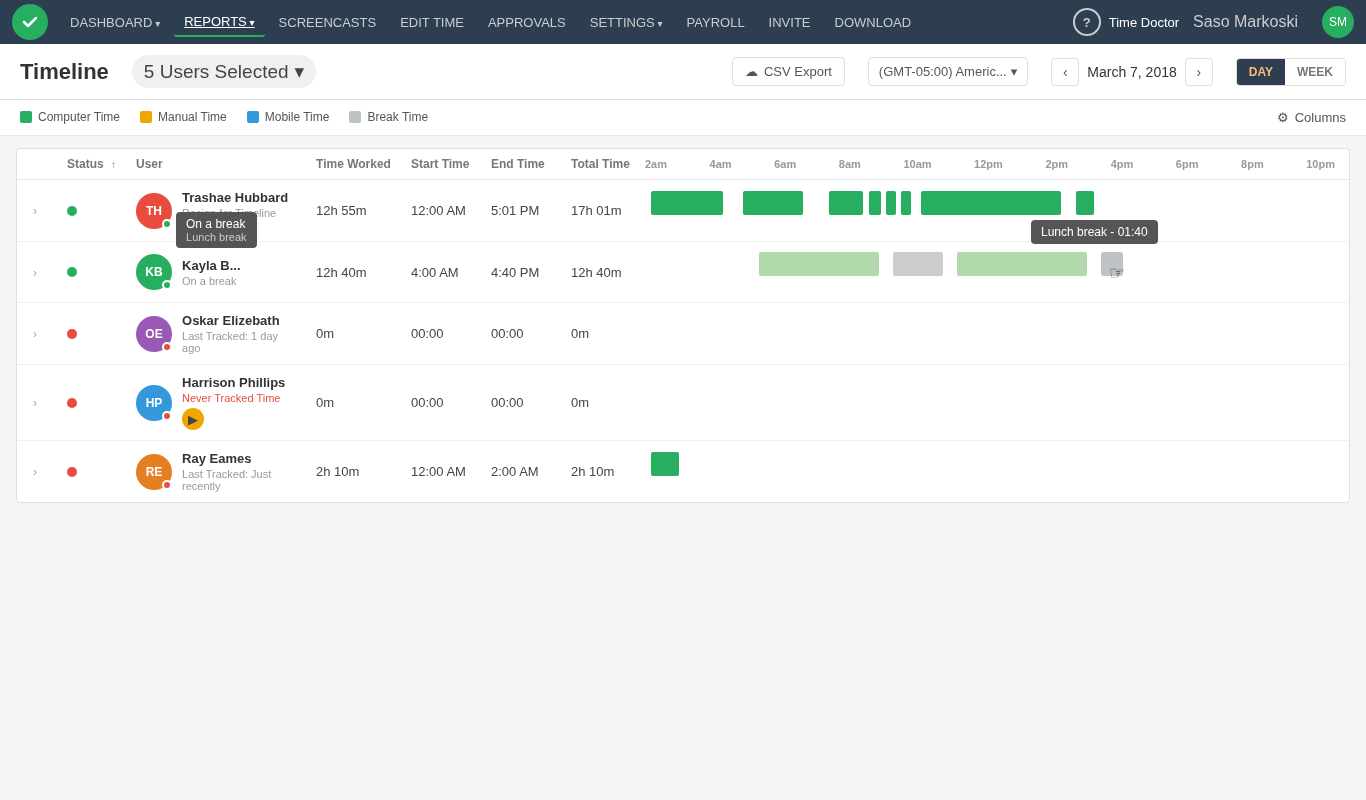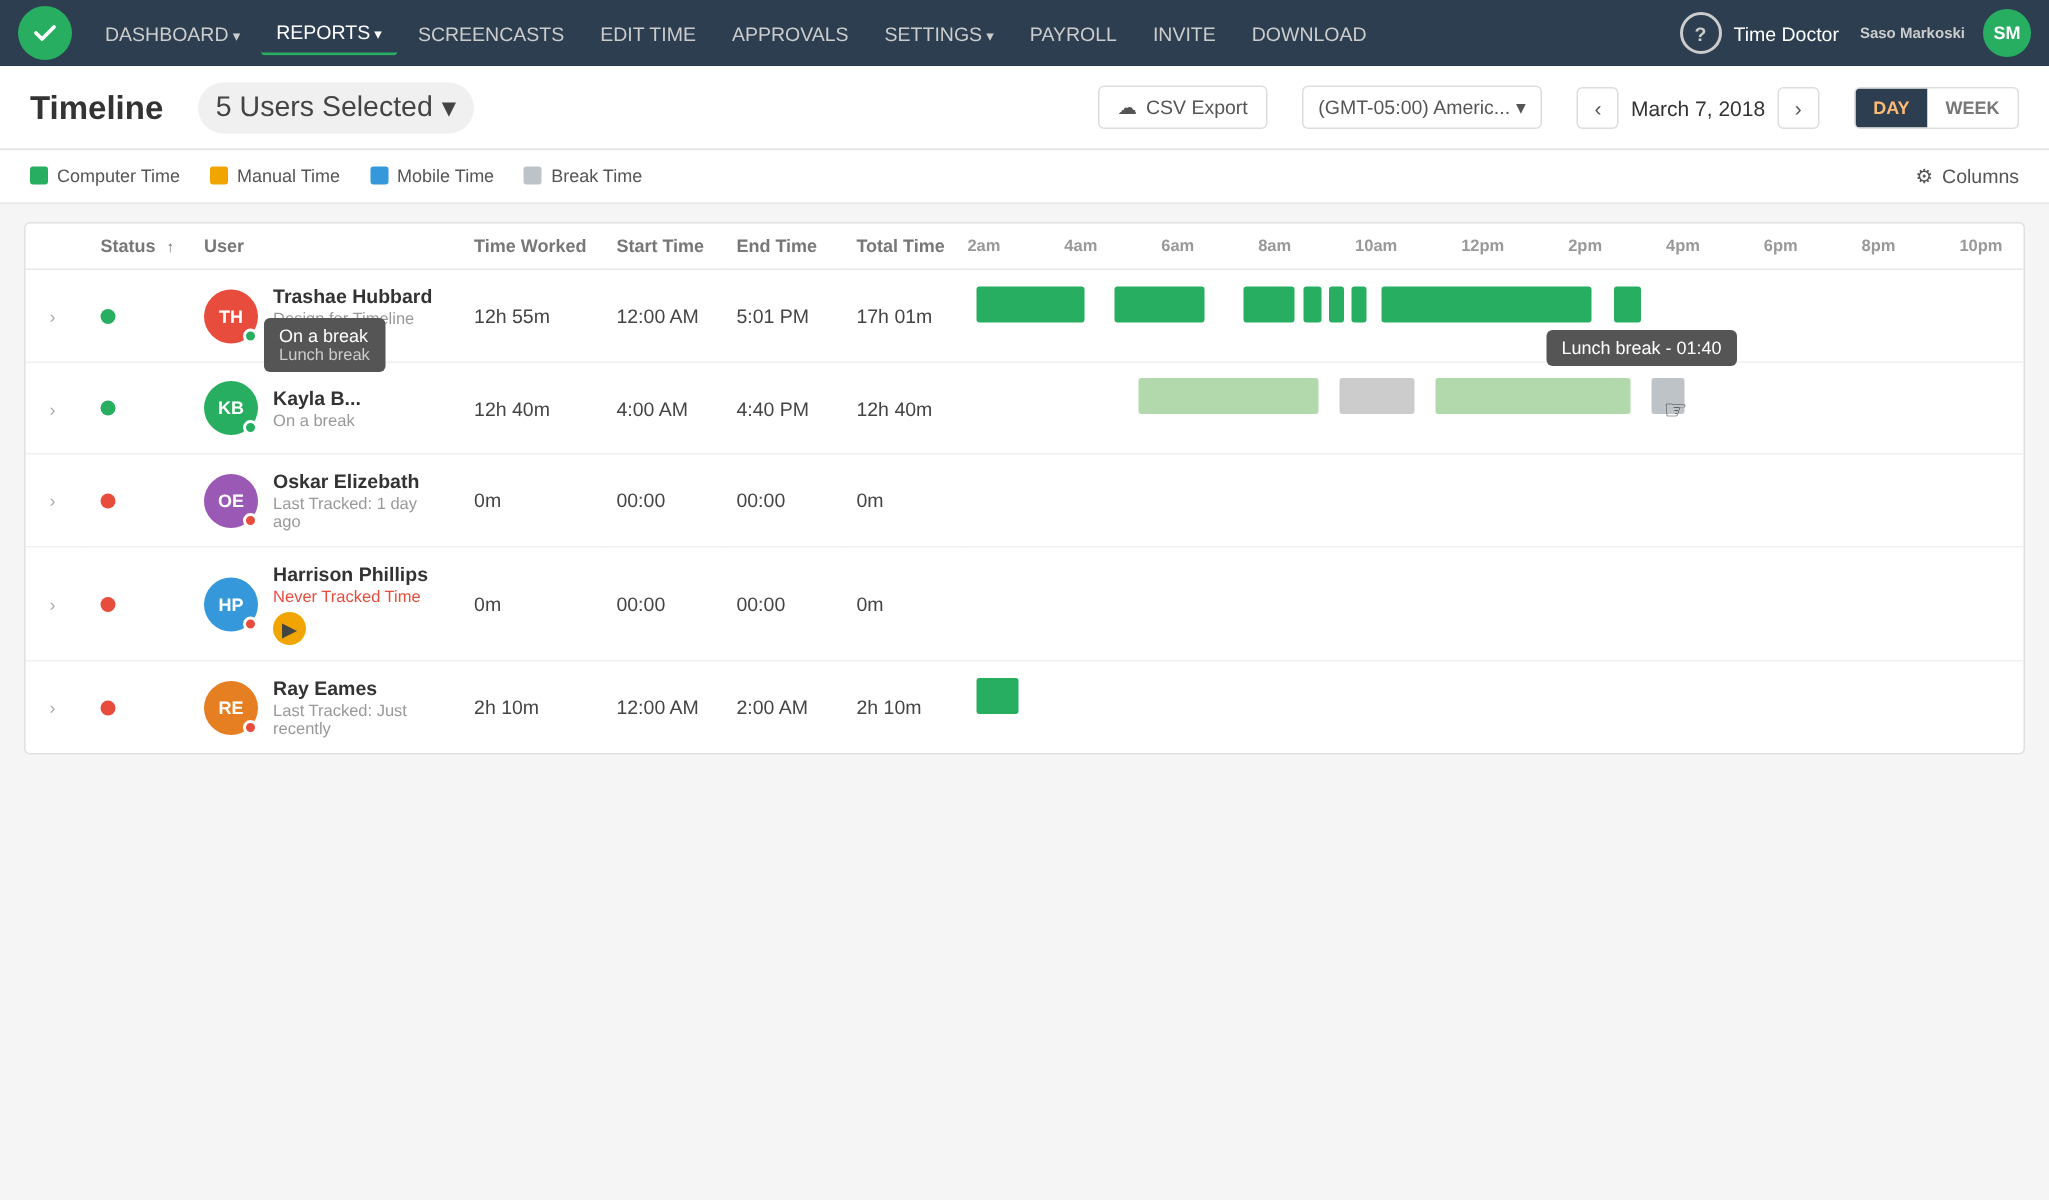--- a/index.html
+++ b/index.html
@@ -24,44 +24,44 @@
     }
     .navbar-logo svg { width: 20px; height: 20px; }
     .nav-item {
       color: #ccc;
       padding: 6px 10px;
       cursor: pointer;
       font-size: 13px;
       white-space: nowrap;
       border-radius: 3px;
     }
-    .nav-item.active { color: #fff; border-bottom: 2px solid #27ae60; }
+    .nav-item.active { color: #fff; border-bottom: 2px solid #27ae60; text-decoration: underline; }
     .nav-item.with-arrow::after { content: ' ▾'; font-size: 10px; }
     .nav-spacer { flex: 1; }
     .nav-help {
       width: 28px; height: 28px;
       border: 2px solid #ccc;
       border-radius: 50%;
       display: flex; align-items: center; justify-content: center;
       color: #ccc;
       font-size: 13px;
       font-weight: bold;
       cursor: pointer;
       margin-right: 4px;
     }
     .nav-brand { color: #fff; font-size: 13px; margin-right: 10px; }
-    .nav-user { color: #ccc; font-size: 10px; margin-right: 8px; font-weight: bold; }
+    .nav-user { color: #ccc; font-size: 16px; margin-right: 20px; }
     .nav-avatar {
       width: 32px; height: 32px;
       background: #27ae60;
       border-radius: 50%;
       display: flex; align-items: center; justify-content: center;
       color: #fff;
       font-size: 12px;
-      font-weight: bold;
+      font-weight: normal;
     }
 
     
     .subheader {
       background: #fff;
       display: flex;
       align-items: center;
       height: 56px;
       padding: 0 20px;
       border-bottom: 1px solid #e0e0e0;

